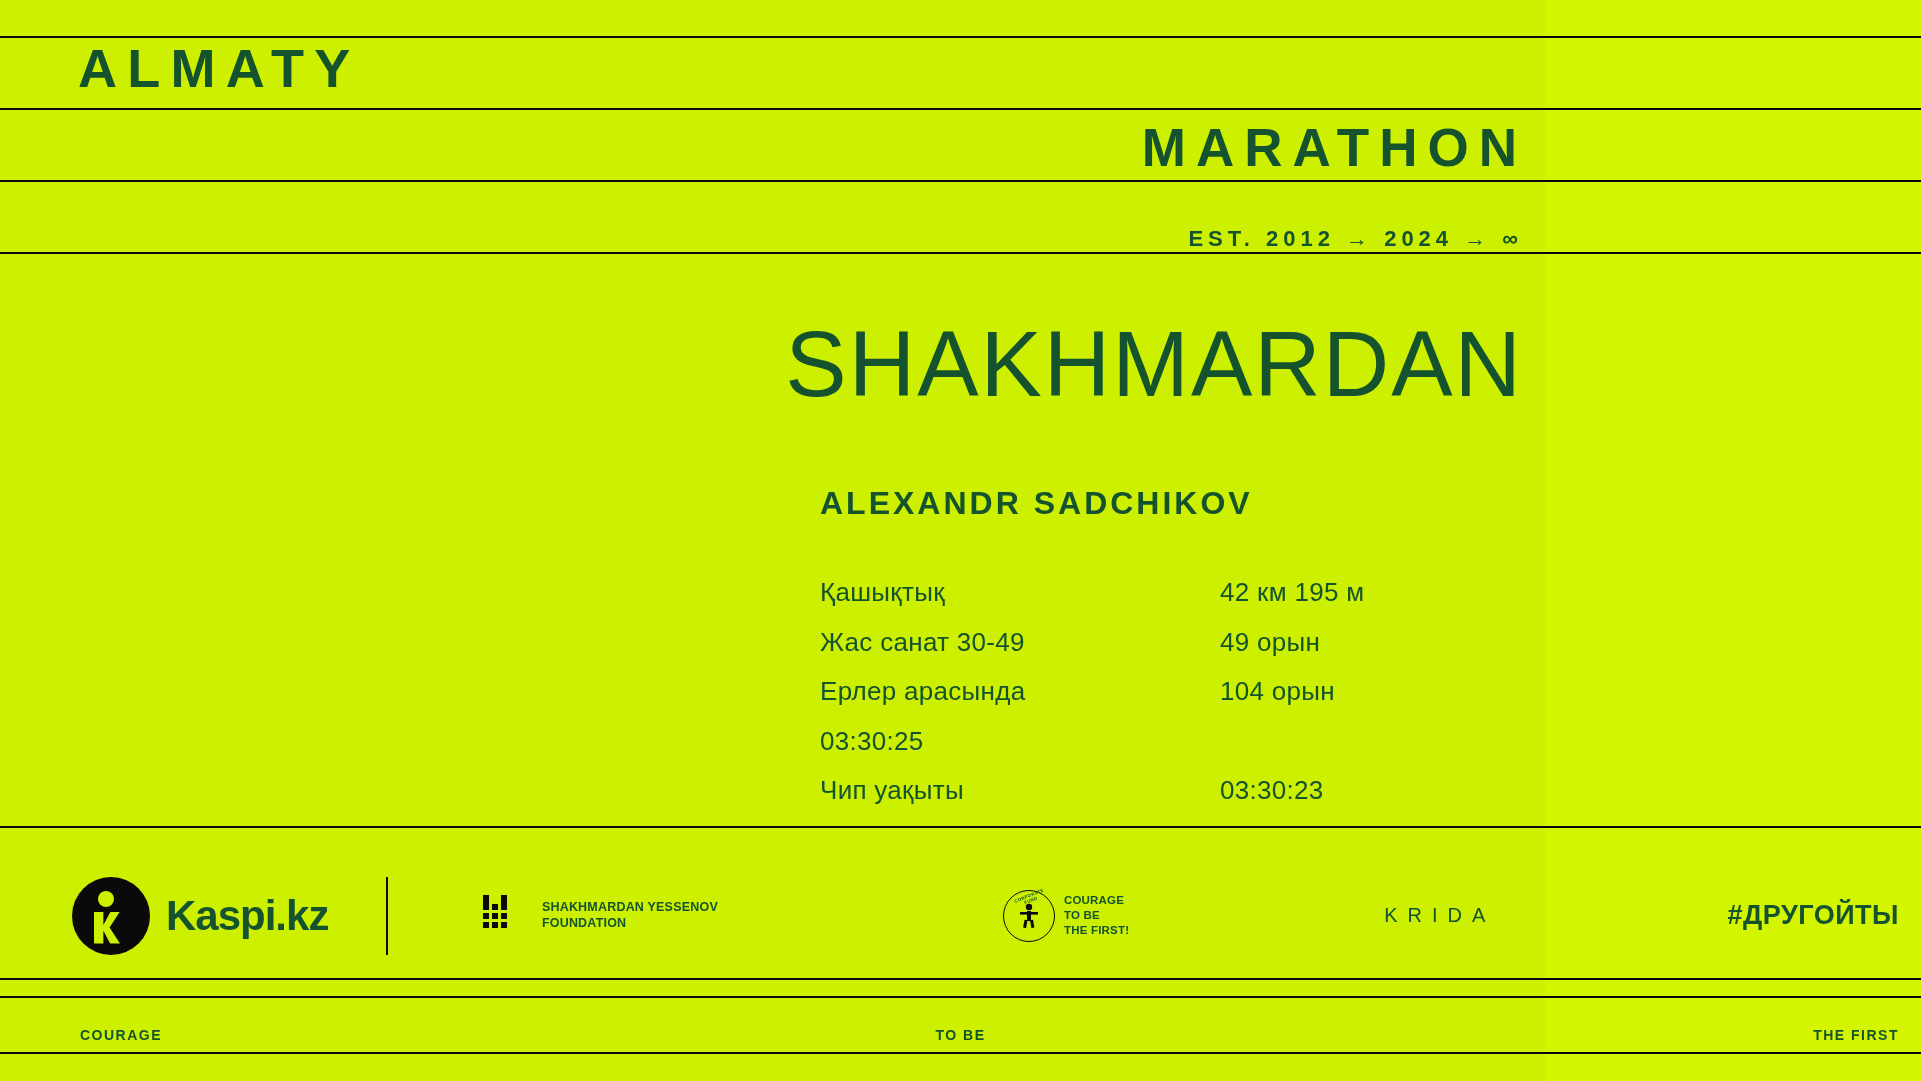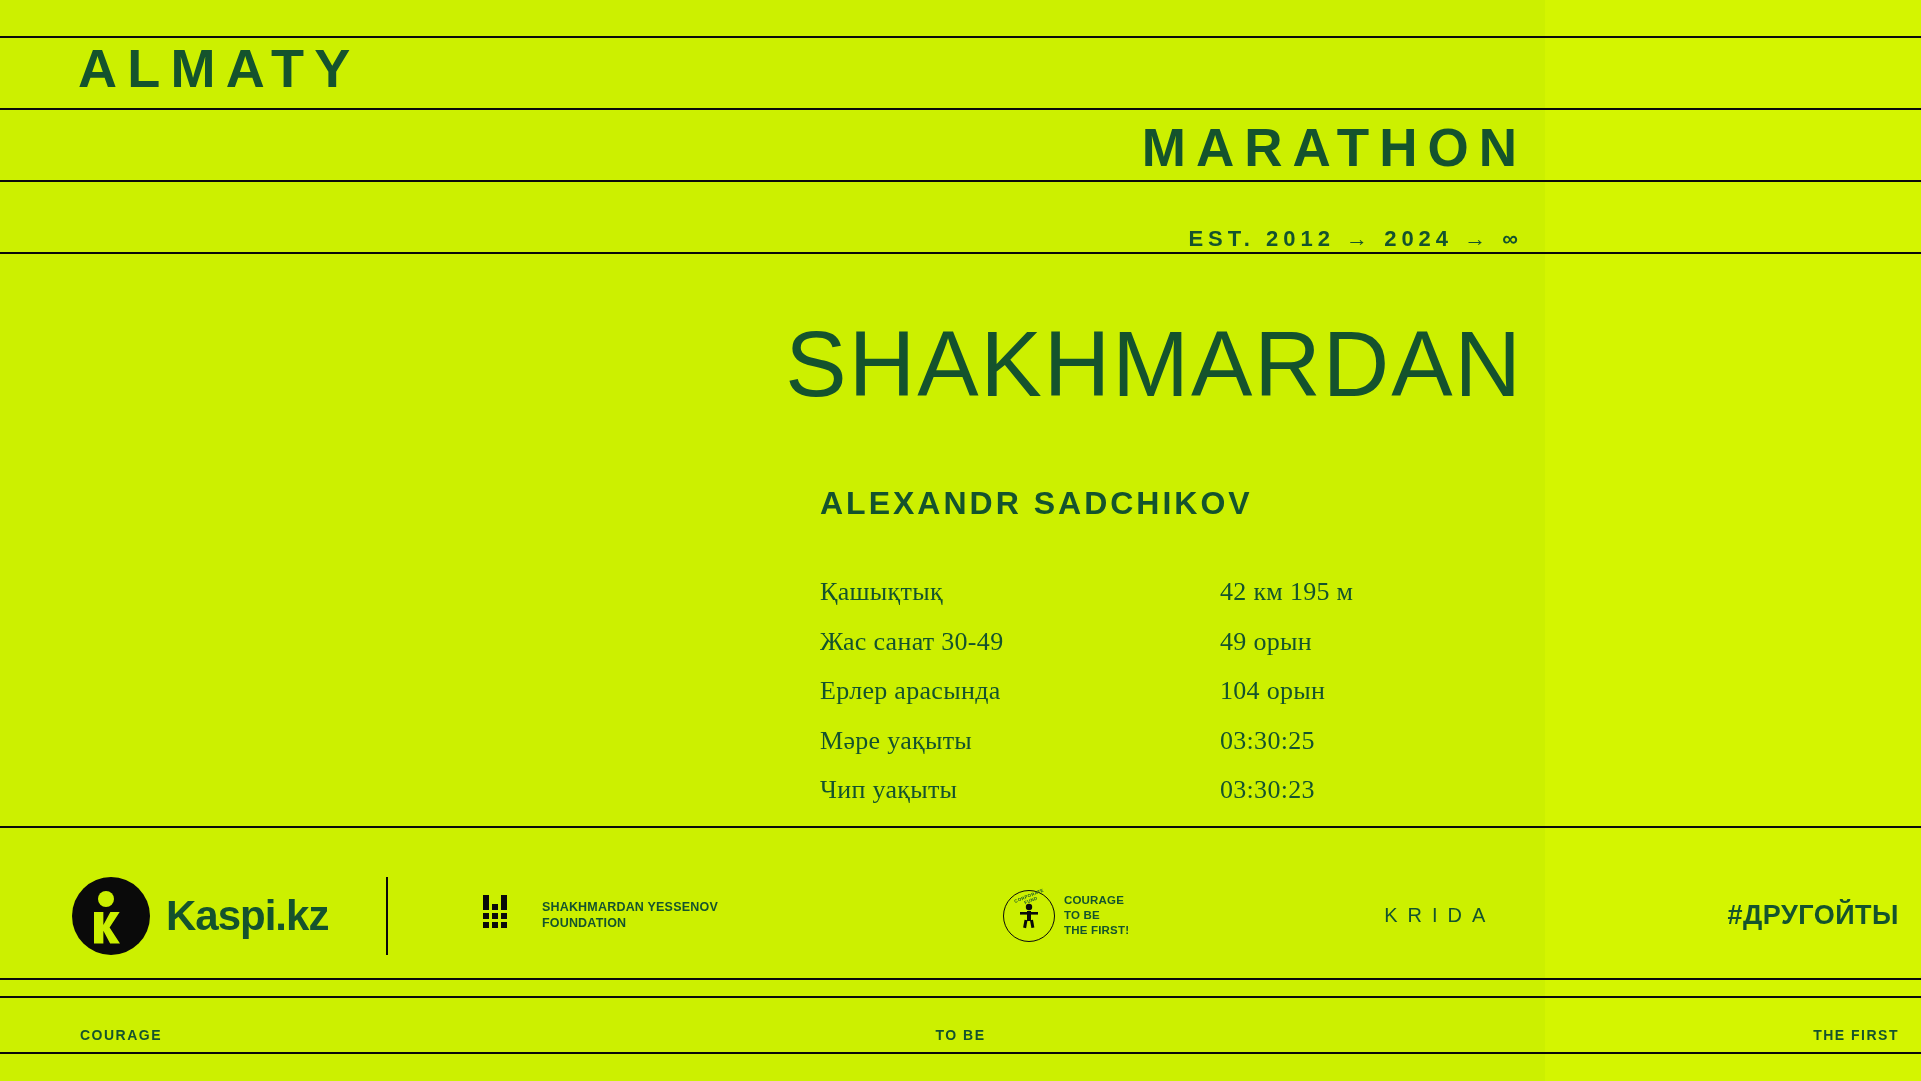--- a/index.html
+++ b/index.html
@@ -86,21 +86,20 @@
   .details {
     position: absolute;
     left: 820px;
     top: 578px;
     width: 800px;
   }
   .drow {
     display: flex;
     align-items: flex-start;
     margin-bottom: 21px;
-    font-family: Liberation Serif, serif;
   }
   .dlabel {
     width: 400px;
     font-size: 26px;
     font-weight: 400;
     letter-spacing: 0.3px;
     line-height: 1.1;
   }
   .dvalue {
     font-size: 26px;
@@ -279,21 +278,20 @@
     </div>
     <div class="drow">
       <div class="dlabel">Жас санат 30-49</div>
       <div class="dvalue">49 орын</div>
     </div>
     <div class="drow">
       <div class="dlabel">Ерлер арасында</div>
       <div class="dvalue">104 орын</div>
     </div>
     <div class="drow">
-      <div class="dlabel">Мәре уақыты</div>
       <div class="dvalue">03:30:25</div>
     </div>
     <div class="drow">
       <div class="dlabel">Чип уақыты</div>
       <div class="dvalue">03:30:23</div>
     </div>
   </div>
 
   <div class="sponsors">
 

